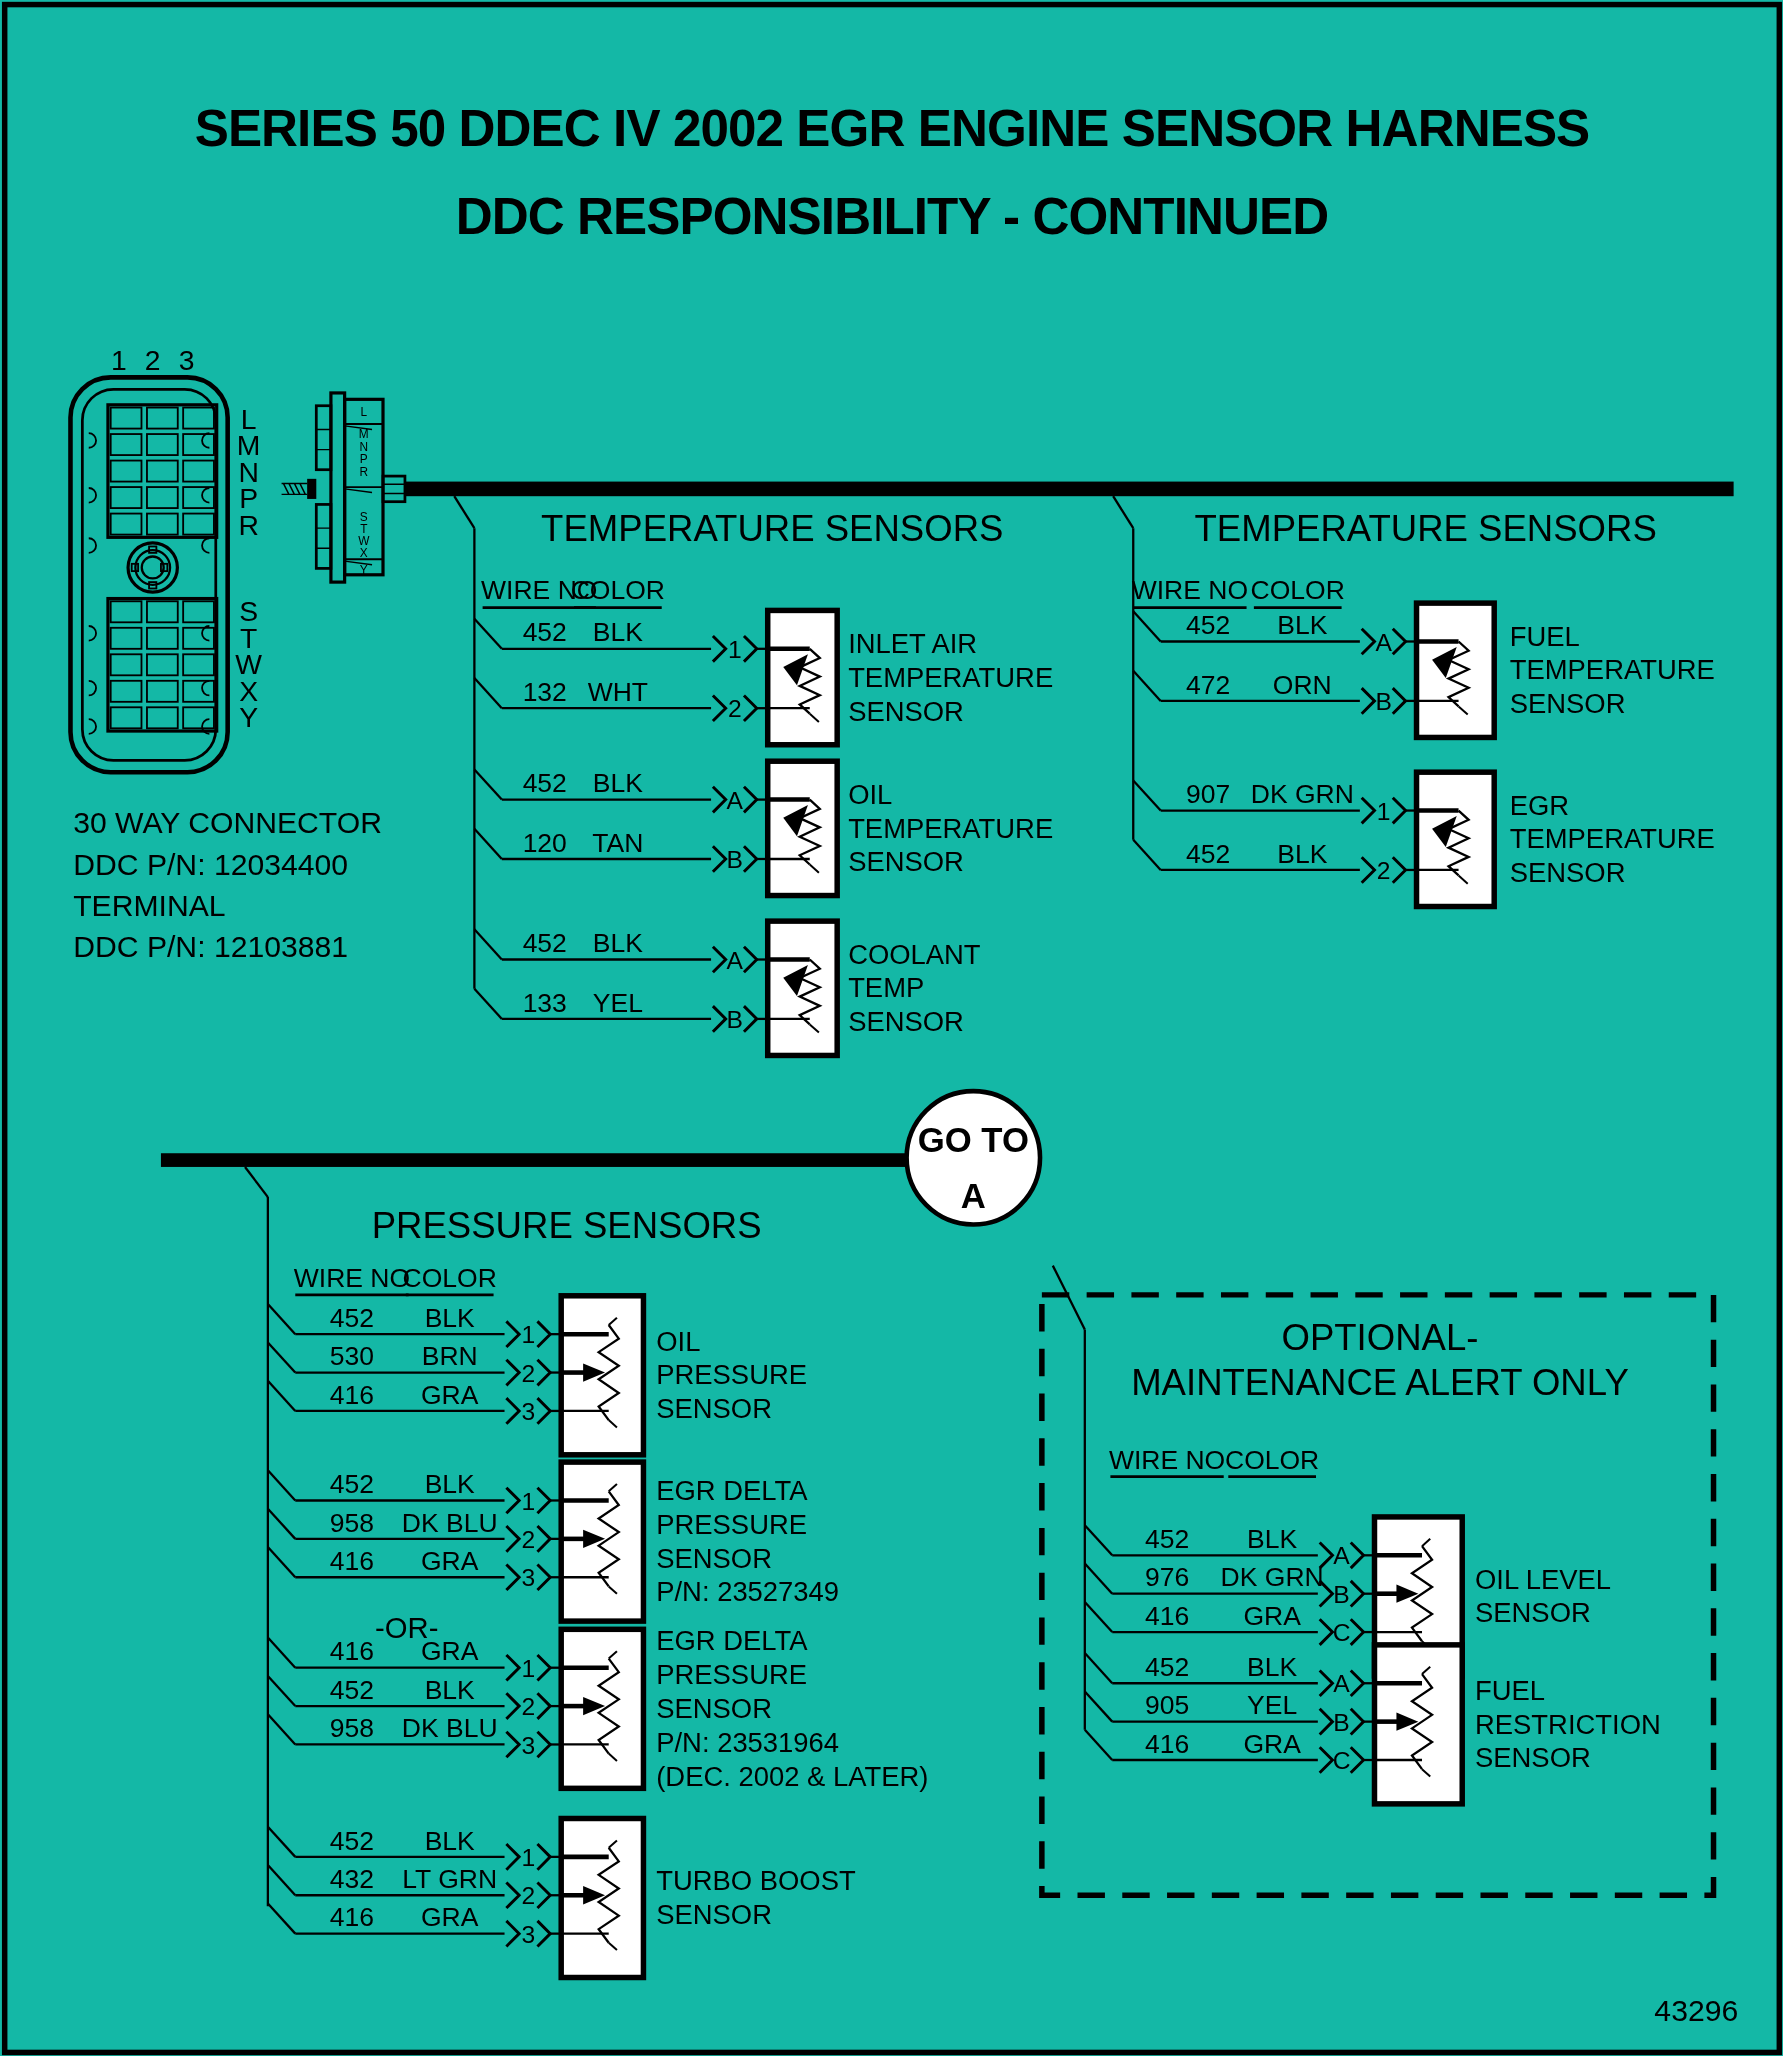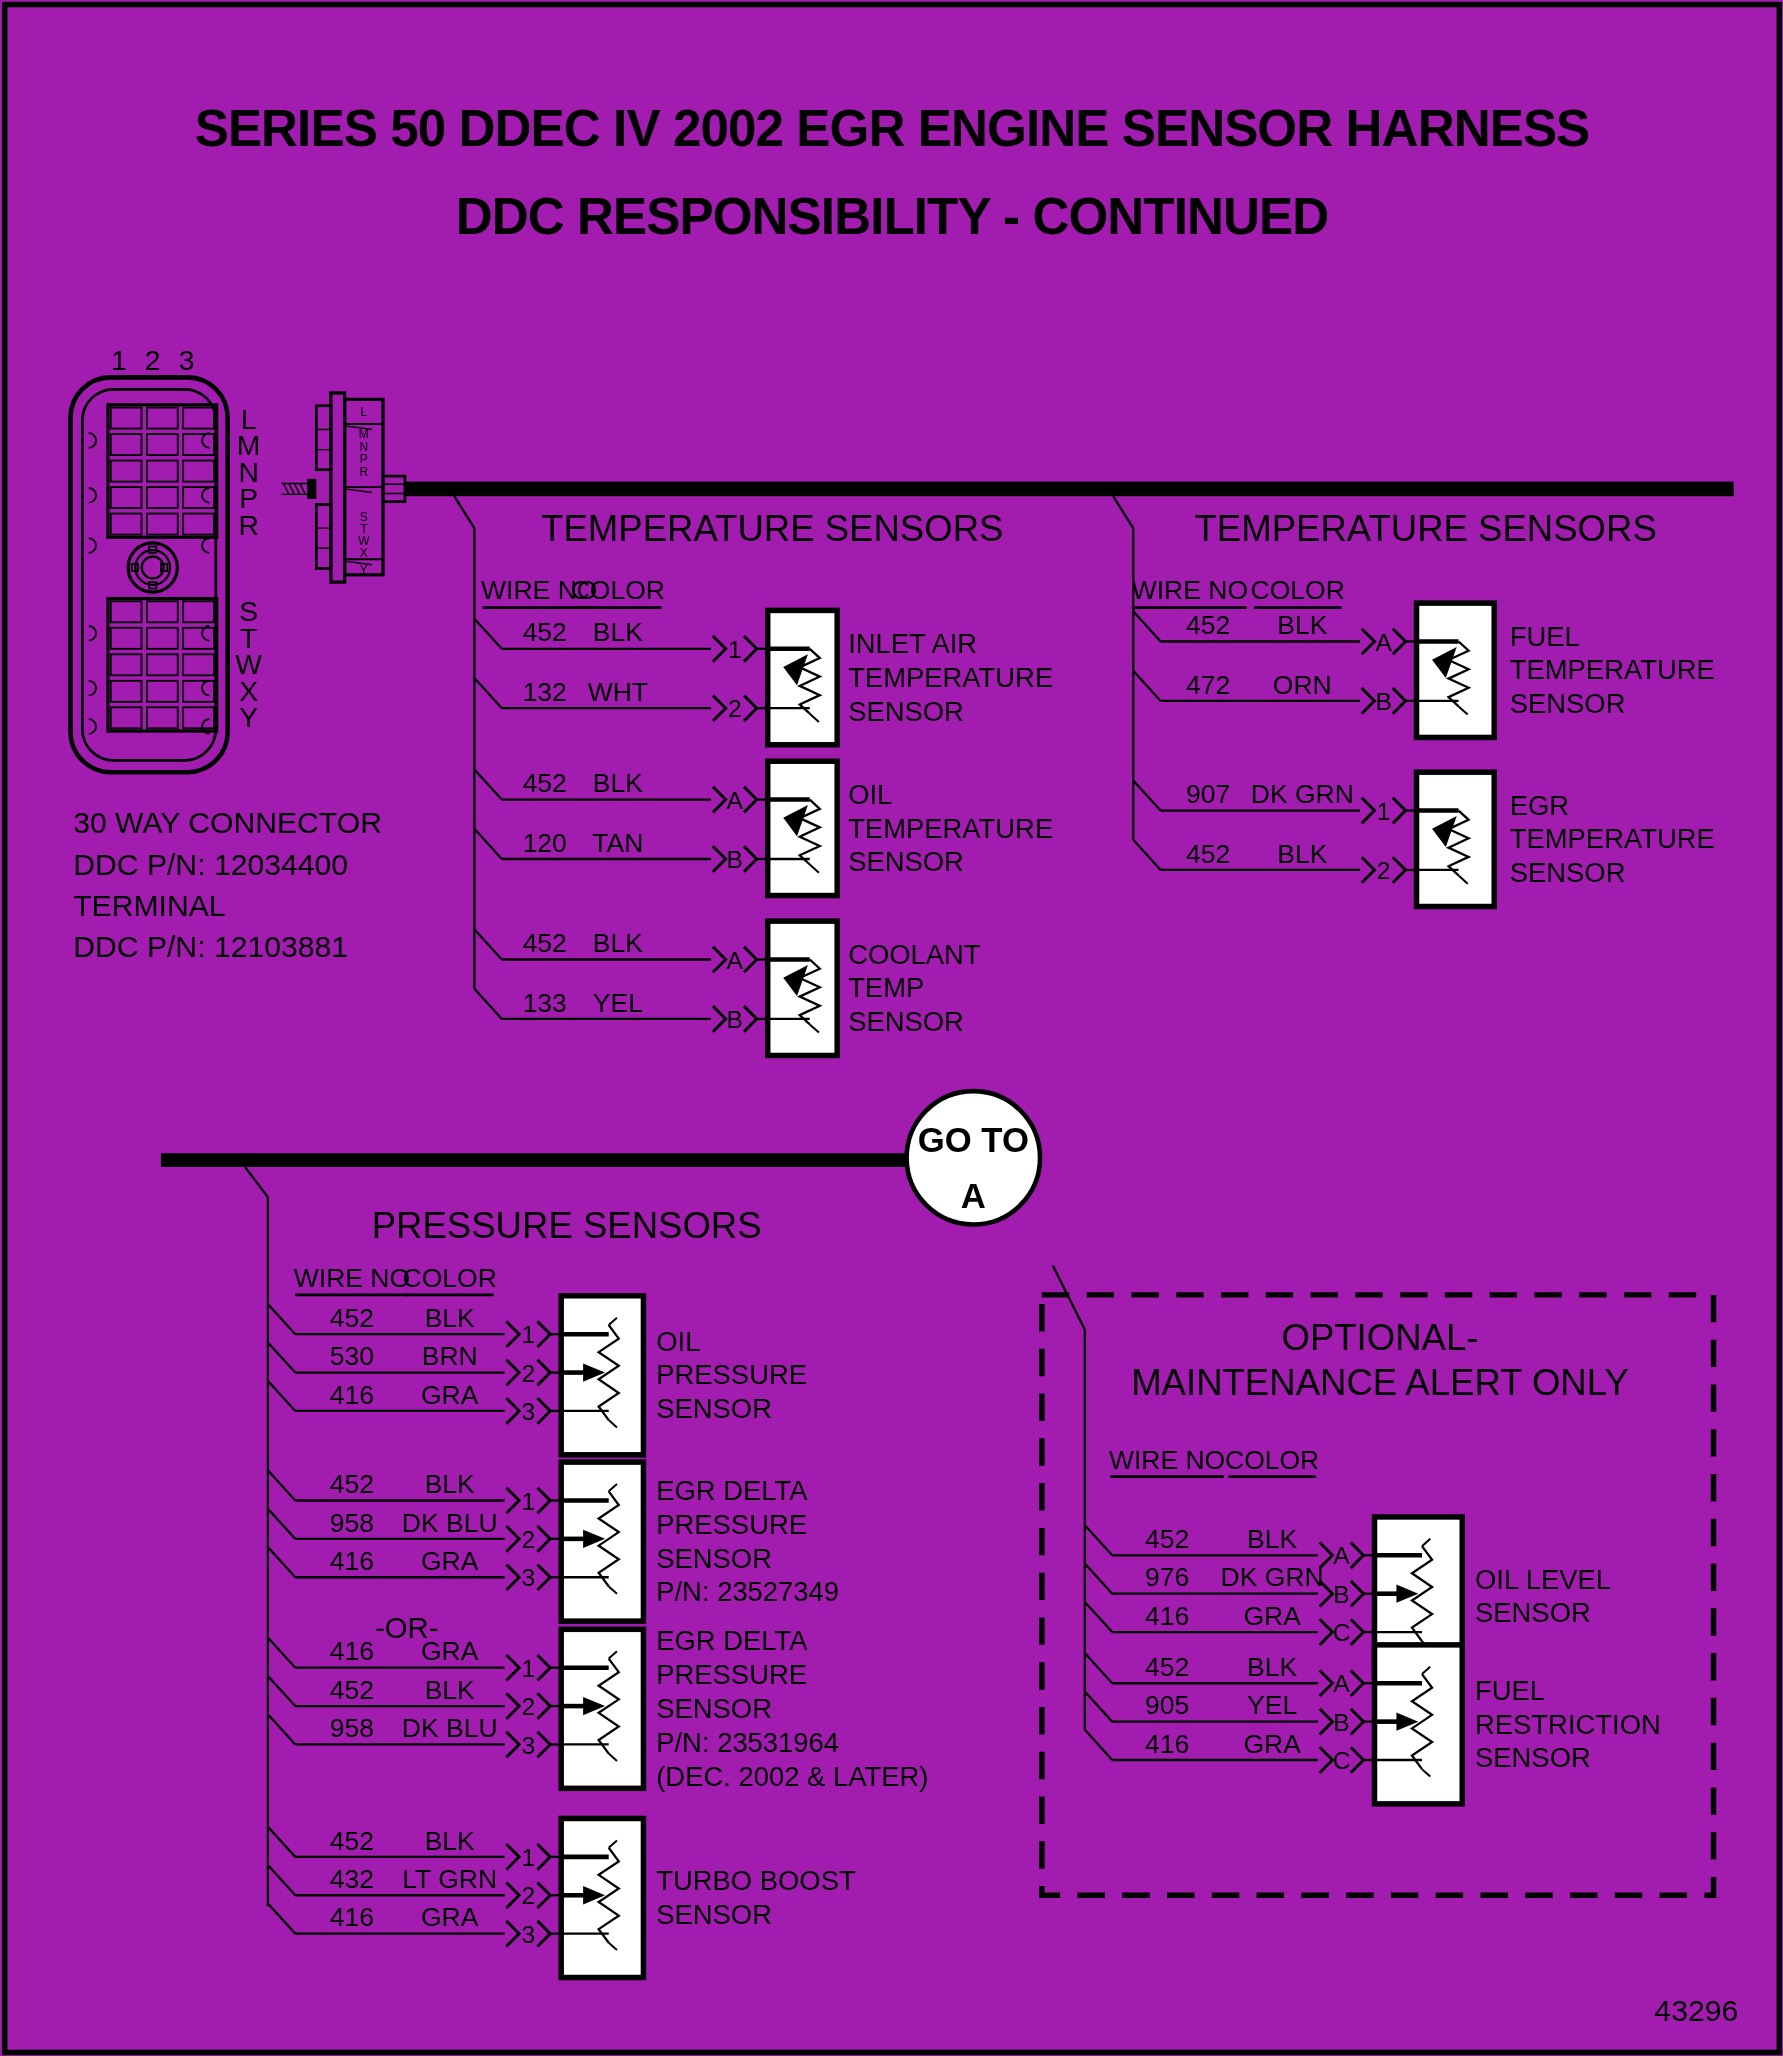--- a/index.html
+++ b/index.html
@@ -1,16 +1,16 @@
 <!DOCTYPE html>
 <html style="font-size:14.6px"><head>
 <meta charset="utf-8">
 <style>
   html,body{margin:0;padding:0;background:#888;}
-  #page{position:relative;width:1784px;height:2057px;background:#a21caf;margin:0 auto;
+  #page{position:relative;width:1784px;height:2057px;background:#14b8a6;margin:0 auto;
         font-family:"Liberation Sans", sans-serif;}
   svg{position:absolute;left:0;top:0;}
   svg text{fill:#000;font-family:"Liberation Sans", sans-serif;}
 </style>
 </head>
 <body>
 
 <div id="page">
   <svg id="dwg" width="1784" height="2057" viewBox="0 0 1952 2251">
 

